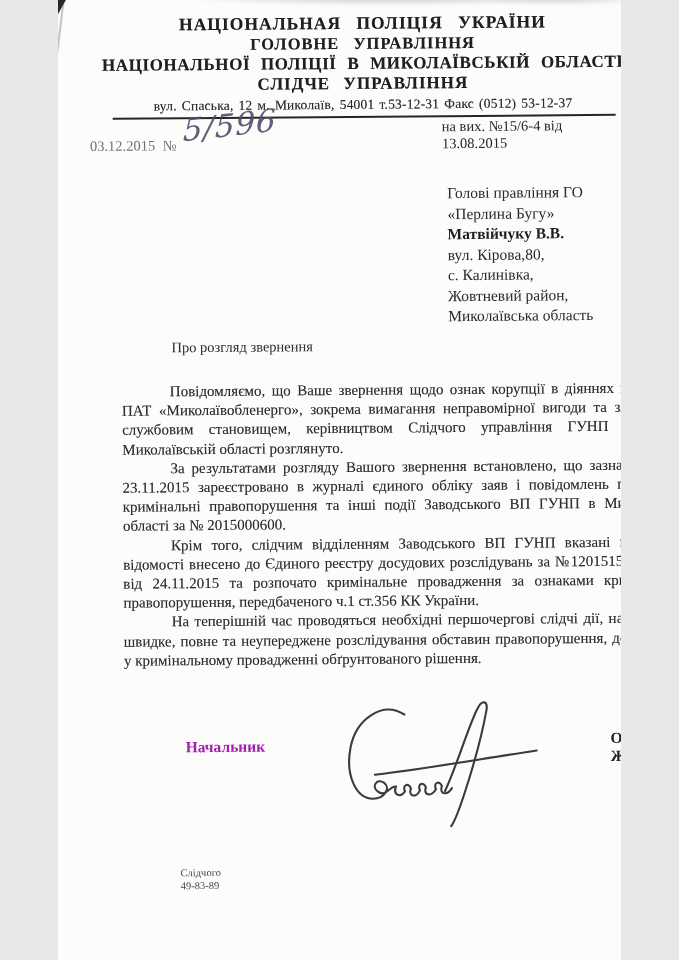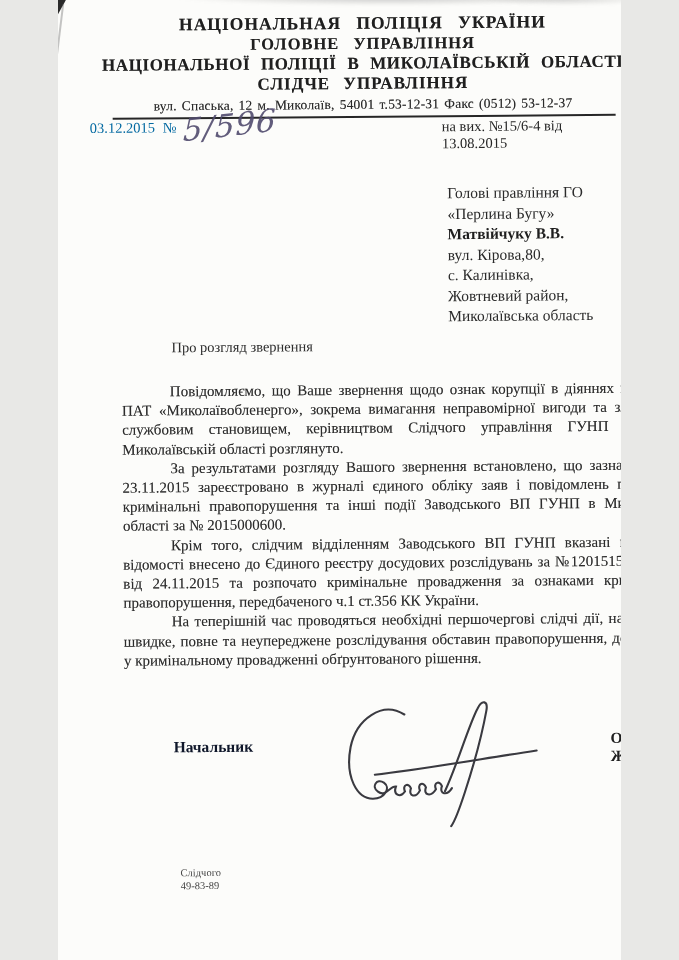--- a/index.html
+++ b/index.html
@@ -27,35 +27,35 @@
   
   .header{position:absolute;top:13px;left:30px;right:-20px;text-align:center;
     color:#1f1f1f;text-shadow:0 0 .4px rgba(0,0,0,.45);}
   .h-line1{font-size:17.5px;font-weight:700;letter-spacing:1px;word-spacing:10px;line-height:21px;}
   .h-line2{font-size:16.5px;font-weight:700;letter-spacing:1px;word-spacing:9px;line-height:20px;}
   .h-line3{font-size:17px;font-weight:700;letter-spacing:.6px;word-spacing:6px;line-height:20px;}
   .h-line4{font-size:17px;font-weight:700;letter-spacing:1px;word-spacing:8px;line-height:20px;}
   .h-addr{font-size:13.5px;margin-top:3px;letter-spacing:.2px;word-spacing:1.5px;color:#2a2a2a;}
   .rule{position:absolute;top:116px;left:56px;right:4px;height:2px;background:#262626;}
   
-  .ref-left{position:absolute;top:118px;left:33px;font-size:14.5px;color:#0369a1;word-spacing:4px;}
+  .ref-left{position:absolute;top:136px;left:33px;font-size:14.5px;color:#737373;word-spacing:4px;}
   .handwritten{position:absolute;top:106px;left:126px;
     font-family:"DejaVu Serif", serif;font-style:italic;font-size:31px;
     color:#514b6e;transform:rotate(-6deg) skewX(-8deg);letter-spacing:1px;opacity:.9;}
   .ref-right{position:absolute;top:119px;left:385px;font-size:14.5px;color:#262626;}
   
   .recipient{position:absolute;top:184px;left:390px;font-size:15.5px;line-height:20.5px;color:#2b2b2b;}
   .recipient .bold{font-weight:700;color:#1e1e1e;}
   
   .subject{position:absolute;top:338px;left:113px;font-size:14.5px;color:#2d2d2d;}
   .body{position:absolute;top:381px;left:63px;width:575px;font-size:15px;line-height:19.2px;
     text-align:justify;color:#2c2c2c;text-shadow:0 0 .3px rgba(0,0,0,.35);}
   .body p{margin:0;text-indent:48px;}
   
-  .sig-title{position:absolute;top:737px;left:112px;font-size:15.5px;font-weight:700;color:#0f172a;}
+  .sig-title{position:absolute;top:737px;left:124px;font-size:15.5px;font-weight:700;color:#a21caf;}
   .sig-name{position:absolute;top:731px;left:549px;font-size:15.5px;font-weight:700;color:#1f1f1f;}
   .sig-svg{position:absolute;top:699px;left:283px;}
   .sig-svg path{fill:none;stroke:#3a3a40;stroke-width:2.1;stroke-linecap:round;}
   
   .footer{position:absolute;top:866px;left:118px;font-size:10.5px;line-height:12.5px;color:#474747;}
 </style>
 </head>
 <body>
 
 <div class="page">

